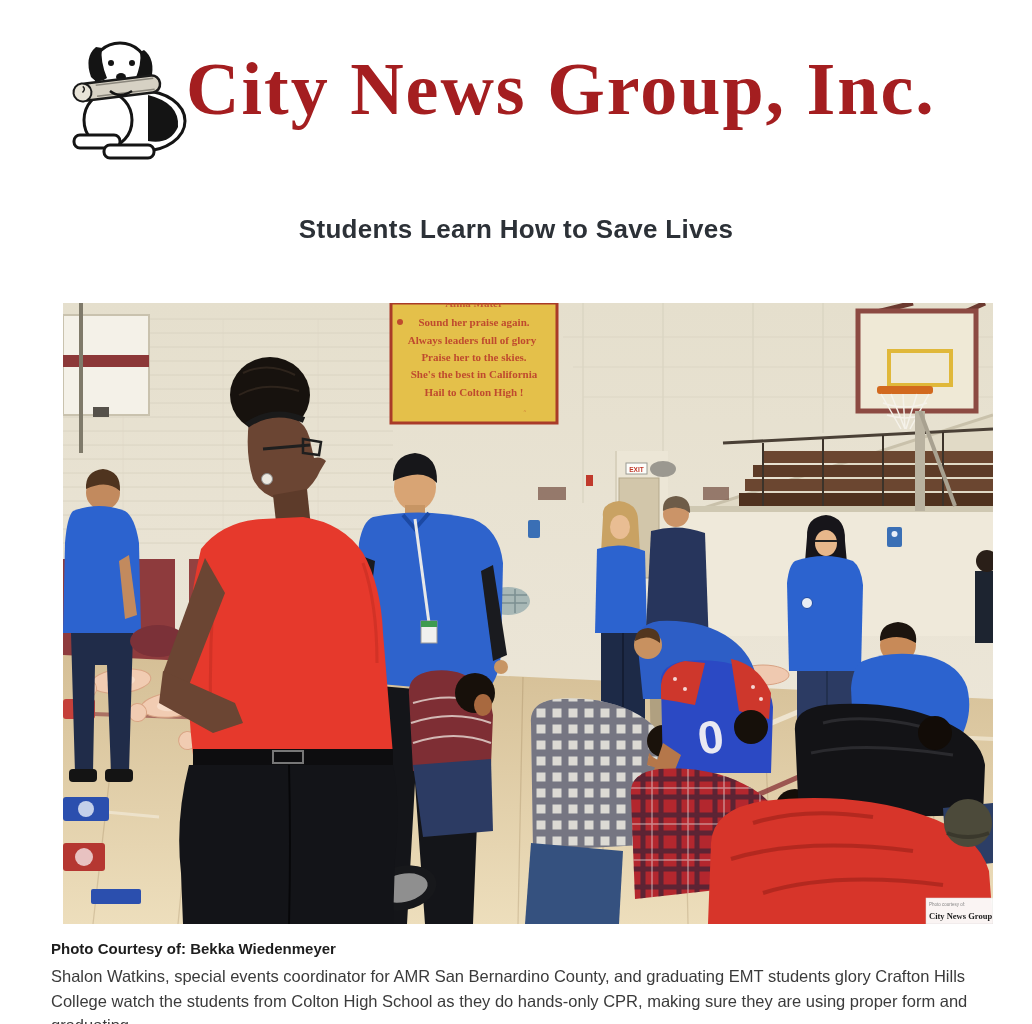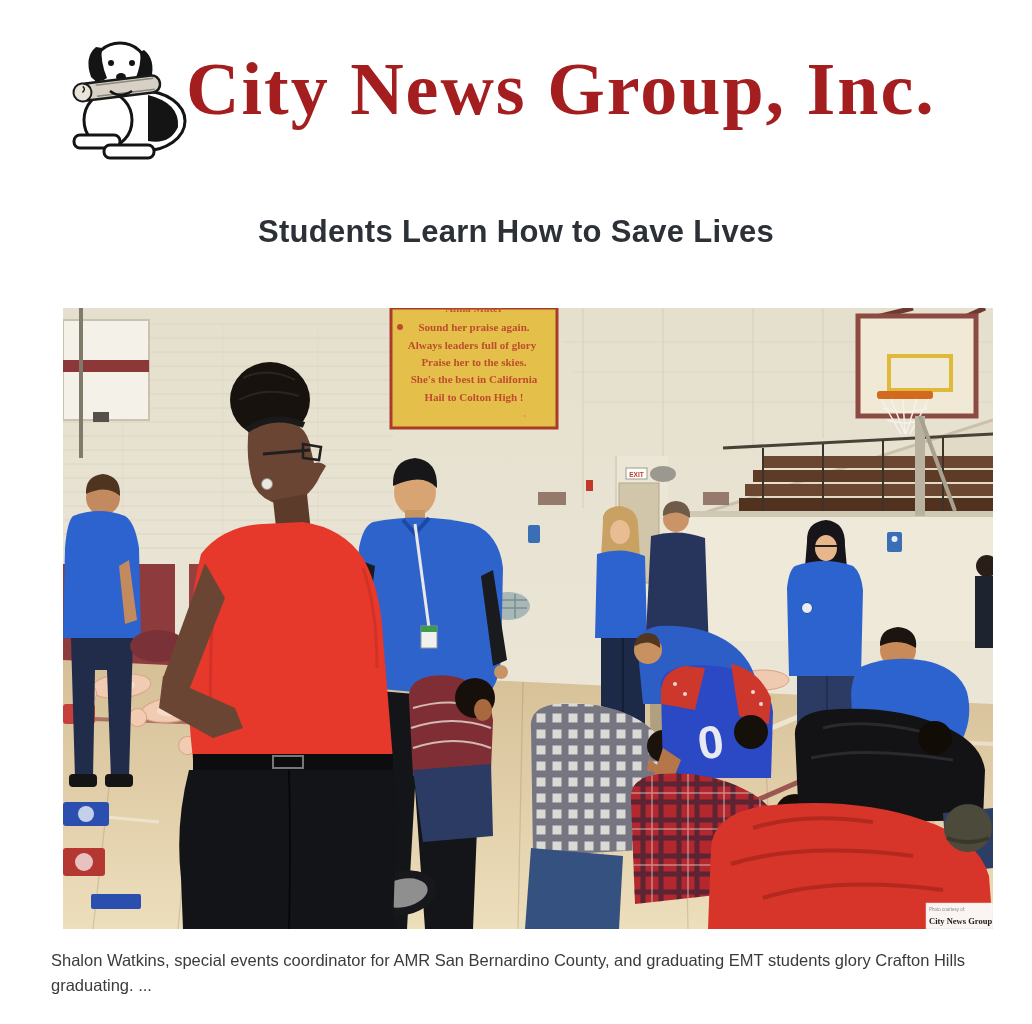--- a/index.html
+++ b/index.html
@@ -5,21 +5,21 @@
   html,body{margin:0;padding:0;background:#ffffff;}
   body{width:1032px;height:1024px;overflow:hidden;font-family:"Liberation Sans",sans-serif;}
   .page{width:1032px;height:1024px;position:relative;background:#fff;}
 
   .masthead{display:flex;align-items:center;padding:22px 0 0 48px;height:152px;}
   .dog-logo{width:150px;height:150px;flex:0 0 auto;}
   .brand{font-family:"Liberation Serif","DejaVu Serif",serif;font-weight:bold;
          font-size:74px;color:#a41e20;letter-spacing:2px;margin-left:-12px;
          white-space:nowrap;line-height:1;padding-bottom:18px;}
 
-  h1.headline{margin:40px 0 0 0;text-align:center;font-size:31px;font-weight:bold;
+  h1.headline{margin:40px 0 0 0;text-align:center;font-size:26px;font-weight:bold;
               color:#2c3137;letter-spacing:.3px;font-family:"Liberation Sans",sans-serif;}
 
   figure.photo{margin:46px 0 0 51px;width:930px;height:621px;padding:12px;position:relative;}
   figure.photo svg{display:block;}
 
   .credit{margin:4px 0 0 51px;font-size:15px;font-weight:bold;color:#1d1d1d;}
   .caption{margin:7px 0 0 51px;}
   .caption .cap-line{font-size:16.5px;line-height:24.5px;color:#3b3b3b;white-space:nowrap;}
 </style>
 </head>
@@ -369,18 +369,20 @@
     </g>
 
     <g>
       <rect x="863" y="595" width="67" height="26" fill="#fcfcfc" opacity=".96" stroke="#dddddd" stroke-width=".5"></rect>
       <text x="866" y="603" font-size="4.5" fill="#888888">Photo courtesy of:</text>
       <text x="866" y="616" font-size="8.5" fill="#1c1c1c" font-family="Liberation Serif, serif" font-weight="bold">City News Group</text>
     </g>
   </svg>
   </figure>
 
+  <div class="credit">Photo Courtesy of: Bekka Wiedenmeyer</div>
   <div class="caption">
     <div class="cap-line">Shalon Watkins, special events coordinator for AMR San Bernardino County, and graduating EMT students glory Crafton Hills</div>
+    <div class="cap-line">College watch the students from Colton High School as they do hands-only CPR, making sure they are using proper form and</div>
     <div class="cap-line">graduating. ...</div>
   </div>
 
 </div>
 
 </body></html>

